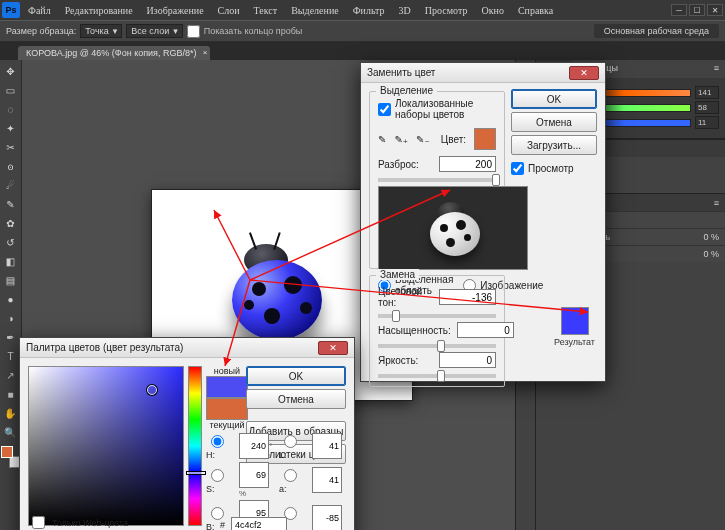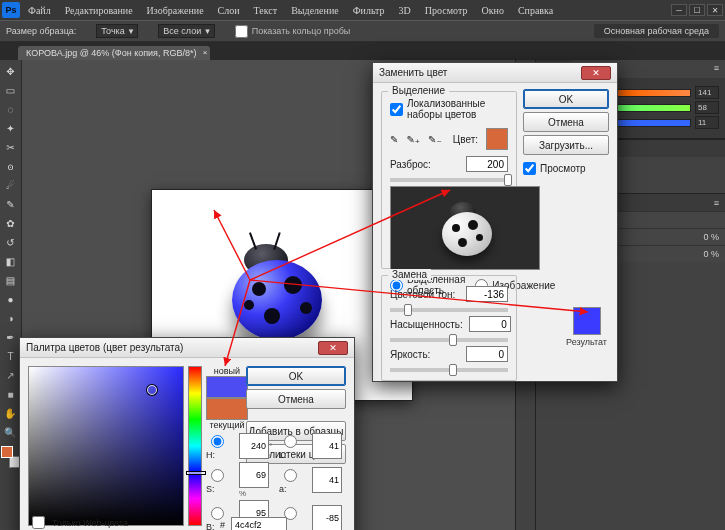--- a/index.html
+++ b/index.html
@@ -25,21 +25,21 @@
   }
   *{box-sizing:border-box;font-family:'Segoe UI',Tahoma,sans-serif;}
   body{margin:0;width:725px;height:530px;background:var(--bg);position:relative;overflow:hidden;font-size:10px;color:var(--text-light);}
   
   .menubar{height:20px;background:var(--panel-darker);display:flex;align-items:center;gap:2px;padding:0 2px;}
   .ps-logo{width:18px;height:16px;background:#1473e6;border-radius:2px;display:flex;align-items:center;justify-content:center;font-size:9px;font-weight:bold;color:#0b1020;}
   .menubar span.mi{padding:2px 6px;cursor:pointer;font-family:Liberation Serif, serif;}
   .win-ctrls{margin-left:auto;display:flex;gap:2px;}
   .win-ctrls div{width:16px;height:12px;display:flex;align-items:center;justify-content:center;background:#333;border:1px solid #555;cursor:pointer;font-size:8px;}
   
-  .optbar{height:22px;background:var(--panel-dark);border-top:1px solid #595959;border-bottom:1px solid #2d2d2d;display:flex;align-items:center;gap:20px;padding:0 6px;font-size:9px;}
+  .optbar{height:22px;background:var(--panel-dark);border-top:1px solid #595959;border-bottom:1px solid #2d2d2d;display:flex;align-items:center;gap:4px;padding:0 6px;font-size:9px;}
   .optbar .dropdown{background:#323232;border:1px solid #222;padding:1px 4px;display:flex;align-items:center;gap:4px;}
   .optbar .rightinfo{margin-left:auto;padding:2px 10px;background:#333;border-radius:2px;}
   
   .doctabs{height:18px;background:var(--panel-darkest);display:flex;align-items:flex-end;padding-left:18px;}
   .doctab{background:#555;padding:2px 14px 2px 8px;border-top-left-radius:3px;border-top-right-radius:3px;font-size:9px;color:#ddd;position:relative;}
   .doctab .x{position:absolute;right:3px;top:2px;font-size:8px;cursor:pointer;}
   
   .workspace{position:absolute;top:60px;left:0;right:0;bottom:0;display:flex;}
   .toolbar{width:22px;background:var(--panel-dark);border-right:1px solid #2a2a2a;display:flex;flex-direction:column;align-items:center;padding-top:2px;gap:1px;}
   .toolbar .tool{width:18px;height:18px;display:flex;align-items:center;justify-content:center;cursor:pointer;position:relative;}
@@ -69,21 +69,21 @@
   .dlg .titlebar{height:20px;background:linear-gradient(#f7f7f7,#e0e0e0);border-bottom:1px solid #c2c2c2;display:flex;align-items:center;padding:0 6px;font-size:10px;}
   .dlg .titlebar .close{margin-left:auto;width:30px;height:14px;background:#c94f4f;border:1px solid #843030;border-radius:2px;display:flex;align-items:center;justify-content:center;color:#fff;font-size:9px;cursor:pointer;}
   .dlg .body{padding:8px;font-size:10px;}
   .fieldset{border:1px solid #bfbfbf;border-radius:2px;padding:6px 8px 8px;margin-bottom:6px;position:relative;}
   .fieldset > .legend{position:absolute;top:-7px;left:6px;background:var(--dlg-bg);padding:0 4px;font-size:10px;}
   .btncol{position:absolute;right:8px;top:26px;display:flex;flex-direction:column;gap:3px;width:86px;}
   .wbtn{height:20px;background:var(--btn-bg);border:1px solid var(--btn-border);border-radius:2px;font-size:10px;display:flex;align-items:center;justify-content:center;cursor:pointer;}
   .wbtn.def{border-color:var(--highlight-blue);box-shadow:0 0 0 1px var(--highlight-blue) inset;}
   .chk{display:flex;align-items:center;gap:4px;}
   .chk input{margin:0;}
-  .numbox{width:42px;height:16px;border:1px solid var(--input-border);background:var(--input-bg);text-align:right;padding:0 3px;font-size:10px;}
+  .numbox{width:57px;height:16px;border:1px solid var(--input-border);background:var(--input-bg);text-align:right;padding:0 3px;font-size:10px;}
   .hslider{width:100%;height:4px;background:#c8c8c8;position:relative;margin-top:6px;}
   .hslider .thumb{position:absolute;top:-4px;width:8px;height:12px;background:#fefefe;border:1px solid #777;border-radius:2px;}
   .radio-row{display:flex;align-items:center;gap:10px;margin-top:4px;}
   .preview-box{width:150px;height:84px;background:#2c2c2c;border:1px solid #888;margin:4px 0;display:flex;align-items:center;justify-content:center;}
   .row2{display:flex;align-items:center;gap:6px;margin:4px 0;}
   .row2 .label{width:80px;}
   .swatch{width:22px;height:22px;border:1px solid #888;cursor:pointer;}
   
   .picker{width:336px;}
   .picker .body{display:flex;gap:4px;padding:8px;}
@@ -266,21 +266,21 @@
           <span style="margin-left:auto">0 %</span>
         </div>
       <div class="row">
           <span>Заливка</span>
           <span style="margin-left:auto">0 %</span>
         </div>
     </div>
   </div>
 </div>
 
-<div class="dlg" style="left:372px;top:62px;width:246px;height:320px;">
+<div class="dlg" style="left:360px;top:62px;width:246px;height:320px;">
   <div class="titlebar">
     <span>Заменить цвет</span>
     <div class="close">✕</div>
   </div>
   <div class="body" style="padding-right:100px;">
     <div class="fieldset" style="height:178px;">
       <div class="legend">Выделение</div>
       <label class="chk">
           <input type="checkbox" checked="" style="">
           <span>Локализованные наборы цветов</span>

